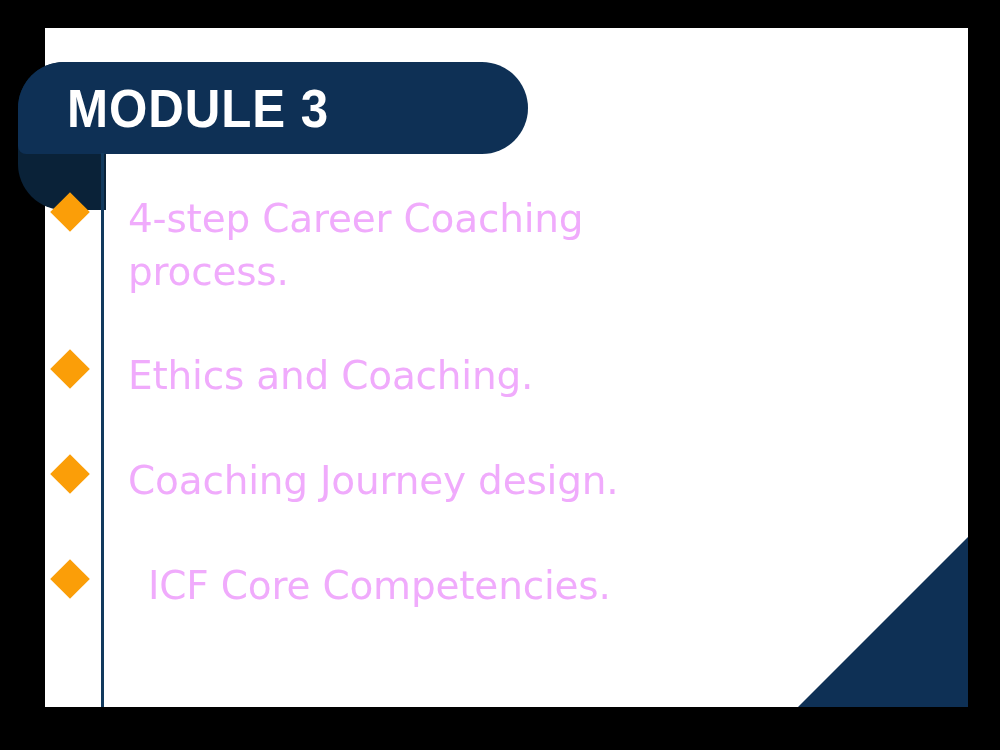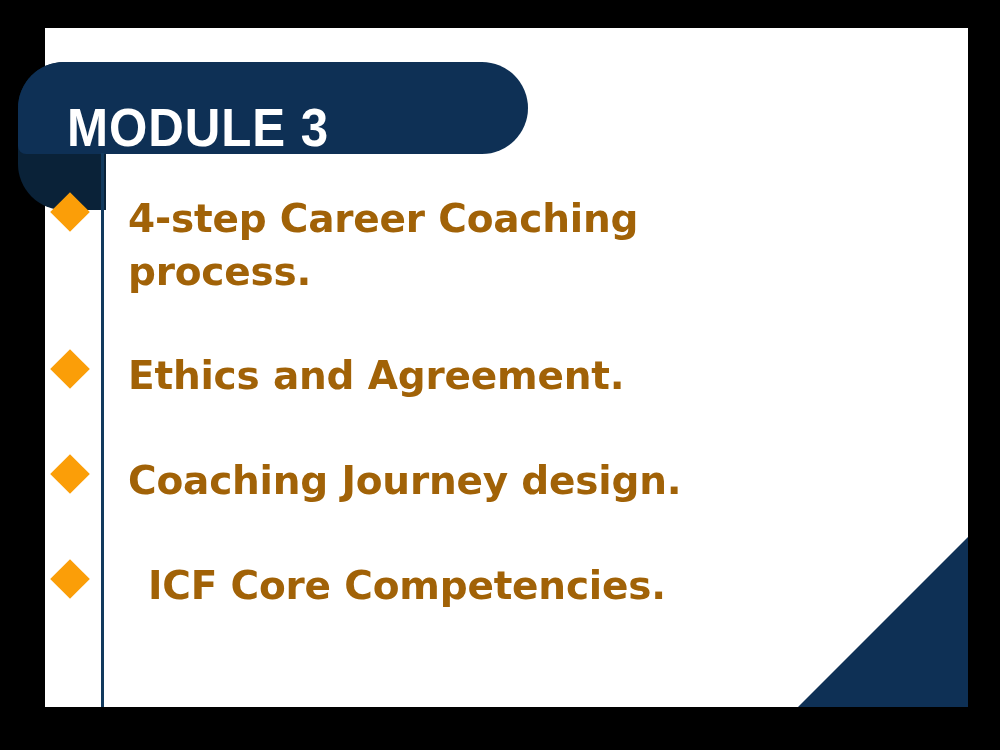--- a/index.html
+++ b/index.html
@@ -53,21 +53,21 @@
   
   .badge {
     position: absolute;
     left: 18px;
     top: 62px;
     width: 510px;
     height: 92px;
     background: #0E3055;
     border-radius: 46px 46px 46px 8px;
     display: flex;
-    align-items: flex-end;
+    align-items: center;
     box-sizing: border-box;
     padding-left: 49px;
   }
 
   .badge-label {
     color: #FFFFFF;
     font-family: "Liberation Sans Narrow", "Liberation Sans", sans-serif;
     font-size: 53px;
     font-weight: bold;
     letter-spacing: 1px;
@@ -108,24 +108,24 @@
     flex: 0 0 auto;
     width: 28px;
     height: 28px;
     background: #FB9E08;
     transform: rotate(45deg);
     margin-top: 6px;
   }
 
   .bullet-text {
     margin-left: 44px;
-    color: #a16207;
+    color: #f0abfc;
     font-family: "DejaVu Sans", sans-serif;
     font-size: 39px;
-    font-weight: bold;
+    font-weight: normal;
     line-height: 53px;
     letter-spacing: -0.2px;
     max-width: 640px;
     white-space: pre-line;
   }
 
   .b1 { top: 192px; }
   .b2 { top: 349px; }
   .b3 { top: 454px; }
   .b4 { top: 559px; gap: 20px; }
@@ -150,21 +150,21 @@
   <div class="bullets">
 
     <div class="bullet-item b1">
       <span class="diamond-marker"></span>
       <span class="bullet-text">4-step Career Coaching
 process.</span>
     </div>
 
     <div class="bullet-item b2">
       <span class="diamond-marker"></span>
-      <span class="bullet-text">Ethics and Agreement.</span>
+      <span class="bullet-text">Ethics and Coaching.</span>
     </div>
 
     <div class="bullet-item b3">
       <span class="diamond-marker"></span>
       <span class="bullet-text">Coaching Journey design.</span>
     </div>
 
     <div class="bullet-item b4">
       <span class="diamond-marker"></span>
       <span class="bullet-text">ICF Core Competencies.</span>

